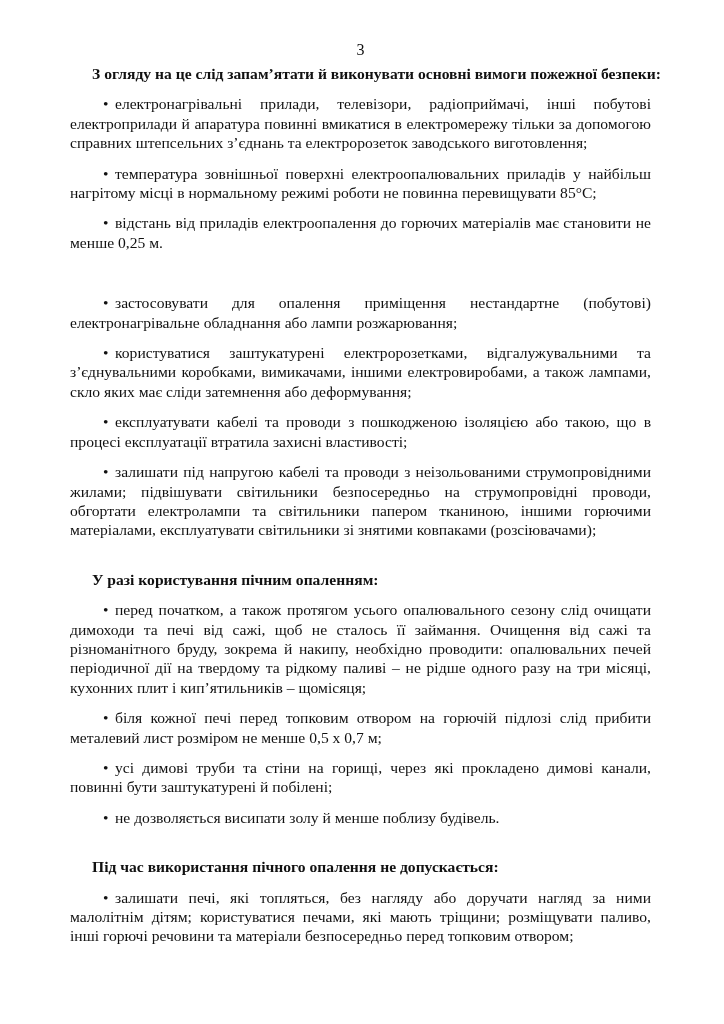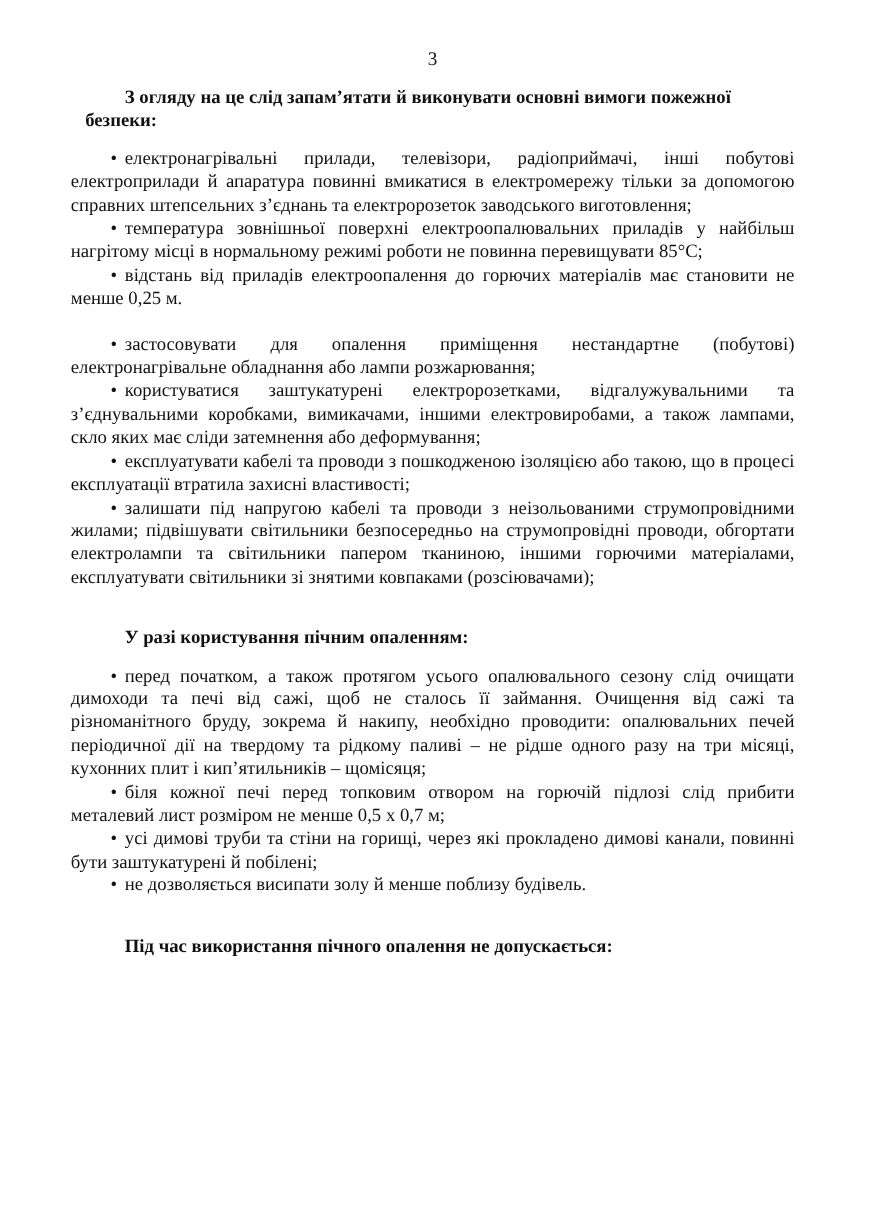--- a/index.html
+++ b/index.html
@@ -25,26 +25,26 @@
     }
     .page-number {
       text-align: center;
       font-size: 16px;
       line-height: 20px;
       margin-bottom: 4px;
     }
     .heading {
       font-weight: bold;
       text-indent: 33px;
-      margin: 12px;
+      margin: 0;
     }
     .para {
       text-align: justify;
       text-indent: 33px;
-      margin: 0;
+      margin: 11px;
     }
     .bullet {
       display: inline-block;
       width: 12px;
       text-indent: 0;
     }
     .gap {
       height: 19px;
     }
   </style>
@@ -77,14 +77,15 @@
     <p class="para"><span class="bullet">•</span><span>перед початком, а також протягом усього опалювального сезону слід очищати димоходи та печі від сажі, щоб не сталось її займання. Очищення від сажі та різноманітного бруду, зокрема й накипу, необхідно проводити: опалювальних печей періодичної дії на твердому та рідкому паливі – не рідше одного разу на три місяці, кухонних плит і кип’ятильників – щомісяця;</span></p>
     <p class="para"><span class="bullet">•</span><span>біля кожної печі перед топковим отвором на горючій підлозі слід прибити металевий лист розміром не менше 0,5 х 0,7 м;</span></p>
     <p class="para"><span class="bullet">•</span><span>усі димові труби та стіни на горищі, через які прокладено димові канали, повинні бути заштукатурені й побілені;</span></p>
     <p class="para"><span class="bullet">•</span><span>не дозволяється висипати золу й менше поблизу будівель.</span></p>
   </div>
 
   <div class="gap"></div>
 
   <div>
     <p class="heading">Під час використання пічного опалення не допускається:</p>
+    <p class="para"><span class="bullet">•</span><span>залишати печі, які топляться, без нагляду або доручати нагляд за ними малолітнім дітям; користуватися печами, які мають тріщини; розміщувати паливо, інші горючі речовини та матеріали безпосередньо перед топковим отвором;</span></p>
   </div>
 </div>
 
 </body></html>

